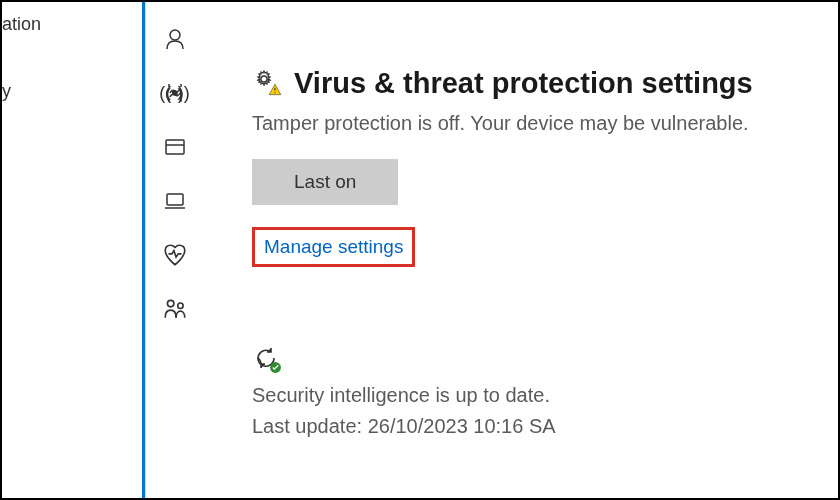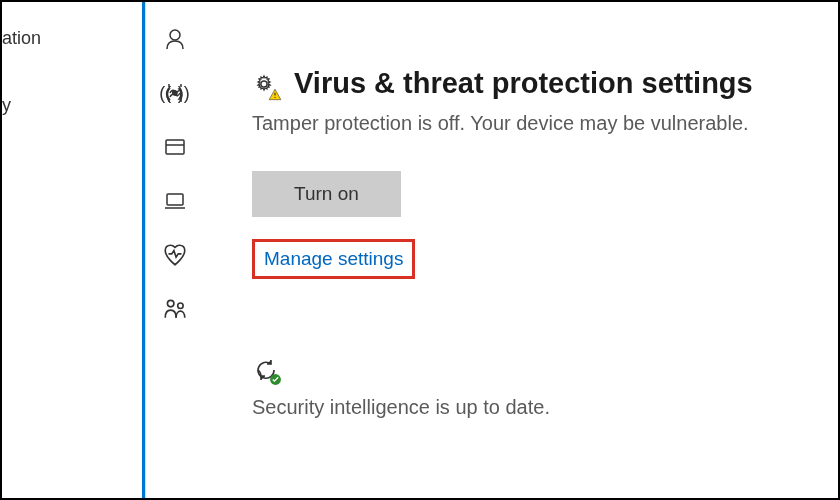--- a/index.html
+++ b/index.html
@@ -16,21 +16,21 @@
       position: relative;
       overflow: hidden;
     }
     .leftmost-panel {
       position: absolute;
       left: 0;
       top: 0;
       width: 70px;
       height: 100%;
       background: #fff;
-      padding-top: 18px;
+      padding-top: 4px;
     }
     .leftmost-item {
       font-size: 18px;
       color: #333;
       padding: 8px 0;
       text-align: left;
       white-space: nowrap;
     }
     .divider-vertical {
       position: absolute;
@@ -71,41 +71,41 @@
       cursor: pointer;
     }
     .main-content {
       position: absolute;
       left: 250px;
       top: 65px;
       right: 20px;
     }
     .section-header {
       display: flex;
-      align-items: flex-end;
+      align-items: flex-start;
       gap: 14px;
       margin-bottom: 12px;
     }
     .section-icon {
       width: 28px;
       height: 28px;
       display: flex;
       align-items: center;
       justify-content: center;
       position: relative;
     }
     .section-title {
       font-size: 29px;
       font-weight: 600;
       color: #1a1a1a;
     }
     .section-desc {
       font-size: 20px;
       color: #5a5a5a;
-      margin-bottom: 36px;
+      margin-bottom: 24px;
     }
     .turn-on-btn {
       background: #cccccc;
       border: none;
       padding: 12px 42px;
       font-size: 19px;
       color: #333;
       cursor: pointer;
       margin-bottom: 22px;
       display: block;
@@ -205,35 +205,39 @@
       </svg>
       <svg viewBox="0 0 24 24" width="14" height="14" style="position:absolute;right:-2px;bottom:-2px;">
         <path d="M12 2 L22 20 L2 20 Z" fill="#ffd000" stroke="#333" stroke-width="1"></path>
         <line x1="12" y1="8" x2="12" y2="13" stroke="#333" stroke-width="2"></line>
         <circle cx="12" cy="16" r="1.2" fill="#333"></circle>
       </svg>
     </div>
     <h2 class="section-title">Virus &amp; threat protection settings</h2>
   </div>
   <p class="section-desc">Tamper protection is off. Your device may be vulnerable.</p>
-  <button class="turn-on-btn">Turn on</button>
+  <button class="turn-on-btn">Last on</button>
   <div class="manage-settings-highlight">
     <span class="link-text">Manage settings</span>
   </div>
 
   <div class="section-two">
     <div class="section-header">
       <div class="section-icon">
         <svg viewBox="0 0 24 24" width="24" height="24" fill="none" stroke="#333" stroke-width="1.6">
           <path d="M20 12 A8 8 0 1 1 17 6"></path>
           <path d="M17 2 L17 6 L13 6" fill="#333"></path>
           <path d="M4 12 A8 8 0 0 1 7 18"></path>
           <path d="M7 22 L7 18 L11 18" fill="#333"></path>
         </svg>
         <svg viewBox="0 0 24 24" width="13" height="13" style="position:absolute;right:-2px;bottom:-2px;">
           <circle cx="12" cy="12" r="10" fill="#2e8b2e"></circle>
           <path d="M7 12 L10 15 L17 8" stroke="#fff" stroke-width="2.5" fill="none"></path>
         </svg>
       </div>
     </div>
     <p class="update-desc">Security intelligence is up to date.</p>
+    <p class="last-update">
+      <span>Last update:</span>
+      <span>26/10/2023 10:16 SA</span>
+    </p>
   </div>
 </div>
 
 </body></html>

